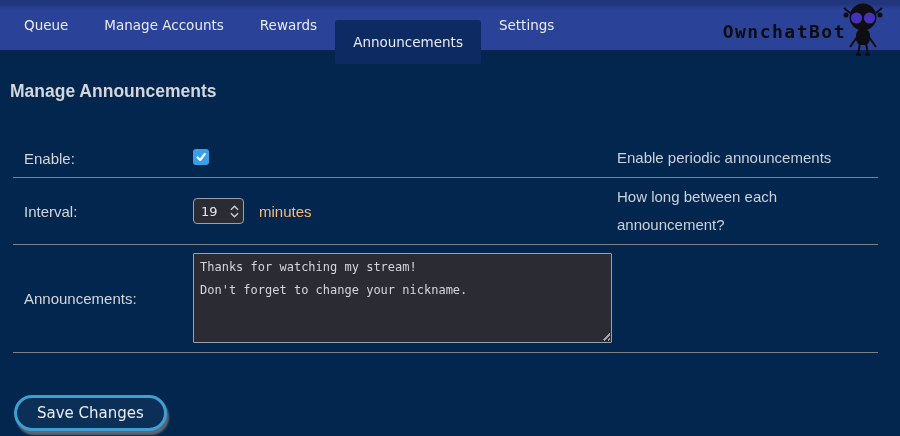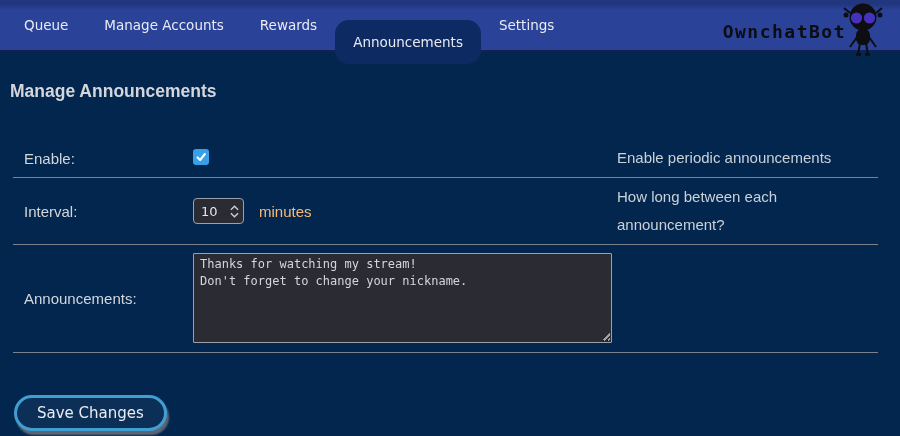--- a/index.html
+++ b/index.html
@@ -24,21 +24,21 @@
   .nav-item {
     color: #e9ebf3;
     font-size: 13.5px;
     padding: 7px 18px;
     cursor: pointer;
     white-space: nowrap;
     text-decoration: none;
   }
   .nav-item.active {
     background: #0d2a63;
-    border-radius: 14px;
+    border-radius: 3px;
     padding-top: 14px;
     padding-bottom: 14px;
     margin-top: 33px;
   }
   .logo {
     position: absolute;
     right: 14px;
     top: 0;
     height: 62px;
     display: flex;
@@ -106,21 +106,21 @@
   
   .ta-wrap { position: relative; display: inline-block; margin: 3px 0; }
   textarea.announcements {
     width: 419px; height: 90px;
     background: #2b2b34;
     border: 1px solid #9ba1a8;
     border-radius: 1px;
     color: #d4d6dc;
     font-family: "DejaVu Sans Mono", monospace;
     font-size: 12px;
-    line-height: 17px;
+    line-height: 23px;
     padding: 2px 6px;
     resize: both;
     outline: none;
     display: block;
   }
   .resize-handle {
     position: absolute;
     right: 2px; bottom: 3px;
     width: 10px; height: 10px;
     pointer-events: none;
@@ -189,21 +189,21 @@
           </svg>
         </span>
       </div>
       <div class="col-help">Enable periodic announcements</div>
     </div>
 
     <div class="form-row row-interval">
       <div class="col-label">Interval:</div>
       <div class="col-control control-inline">
         <span class="number-input">
-          <span class="number-value">10</span>
+          <span class="number-value">19</span>
           <span class="spinner">
             <svg width="9" height="6" viewBox="0 0 10 6">
               <polyline points="1,5 5,1 9,5" fill="none" stroke="#c8cdd4" stroke-width="1.6"></polyline>
             </svg>
             <svg width="9" height="6" viewBox="0 0 10 6">
               <polyline points="1,1 5,5 9,1" fill="none" stroke="#c8cdd4" stroke-width="1.6"></polyline>
             </svg>
           </span>
         </span>
         <span class="suffix">minutes</span>

